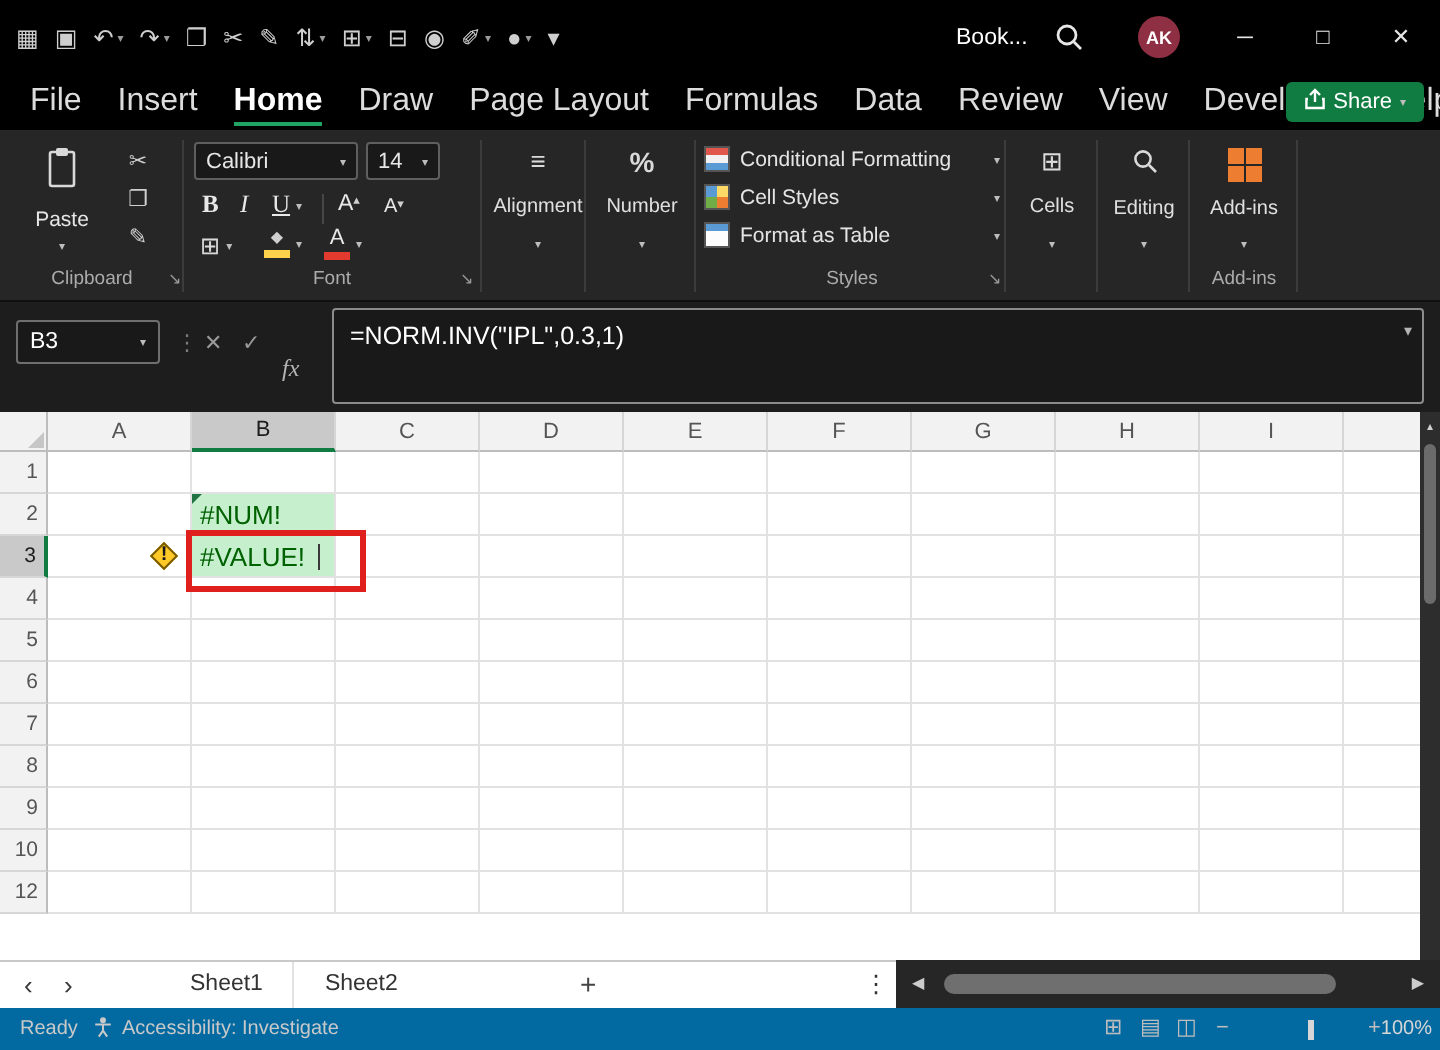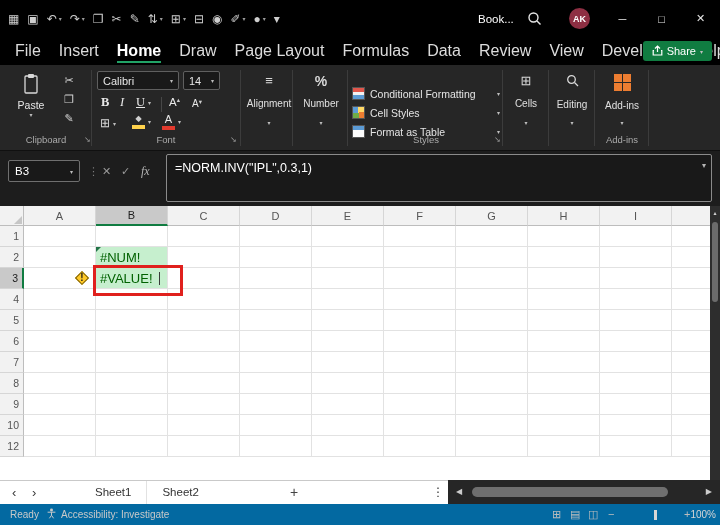--- a/index.html
+++ b/index.html
@@ -27,21 +27,21 @@
   .menu-item.active::after{content:"";position:absolute;left:9px;right:9px;bottom:2px;height:2.5px;background:#21A366;}
   #share-btn{position:absolute;right:8px;top:4px;height:20px;border-radius:3px;color:#fff;
              display:flex;align-items:center;gap:4px;padding:0 9px;font-size:11px;}
   #share-btn .chev{font-size:6px;}
 
   
   #ribbon{position:absolute;left:0;top:65px;width:720px;height:86px;background:#262626;border-bottom:1px solid #101010;}
   .rb-div{position:absolute;top:5px;height:76px;width:1px;background:#3c3c3c;}
   .chev{font-size:6px;color:#bdbdbd;}
   #rb-paste{position:absolute;left:8px;top:4px;width:46px;height:62px;display:flex;flex-direction:column;
-            align-items:center;padding:4px 0;}
+            align-items:center;justify-content:space-between;padding:4px 0;}
   #rb-paste .lbl{font-size:10.5px;color:#e6e6e6;}
   #rb-clipsmall{position:absolute;left:56px;top:6px;width:26px;}
   .rb-sm{height:19px;display:flex;align-items:center;justify-content:center;font-size:11px;color:#cfcfcf;}
   .combo{position:absolute;height:19px;background:#191919;border:1px solid #5f5f5f;border-radius:2px;
          display:flex;align-items:center;justify-content:space-between;padding:0 5px;font-size:11px;color:#e6e6e6;}
   #font-name-combo{left:97px;top:6px;width:82px;}
   #font-size-combo{left:183px;top:6px;width:37px;}
   #btn-bold{position:absolute;left:101px;top:30px;font-weight:bold;font-size:12.5px;color:#e8e8e8;font-family:"Liberation Serif",serif;}
   #btn-italic{position:absolute;left:120px;top:30px;font-style:italic;font-size:12.5px;color:#e8e8e8;font-family:"Liberation Serif",serif;}
   #btn-underline{position:absolute;left:136px;top:30px;display:flex;align-items:center;}
@@ -64,40 +64,40 @@
              justify-content:space-between;padding:5px 0;}
   .rb-bigbtn .icon{font-size:13px;color:#d9d9d9;line-height:14px;}
   .rb-bigbtn .lbl{font-size:10px;color:#e0e0e0;white-space:nowrap;}
   #rb-align{left:246px;width:46px;}
   #rb-number{left:298px;width:46px;}
   #rb-number .icon{font-weight:bold;font-size:14px;}
   #rb-cells{left:506px;width:40px;}
   #rb-editing{left:550px;width:44px;}
   #rb-addins{left:598px;width:48px;}
   .addin-grid{width:17px;height:17px;display:grid;grid-template-columns:8px 8px;grid-template-rows:8px 8px;gap:1px;}
-  #rb-styles{position:absolute;left:352px;top:19px;width:148px;}
+  #rb-styles{position:absolute;left:352px;top:5px;width:148px;}
   .rb-style-row{height:19px;display:flex;align-items:center;gap:5px;}
   .sticon{width:13px;height:13px;flex:none;border:1px solid #555;}
   .cf-icon{background:linear-gradient(180deg,#e2574c 0 34%,#f2f2f2 34% 67%,#5b9bd5 67%);}
   .tbl-icon{background:linear-gradient(180deg,#5b9bd5 0 34%,#fdfdfd 34%);}
   .cs-icon{background:conic-gradient(#ffd966 0 25%,#ed7d31 0 50%,#70ad47 0 75%,#5b9bd5 0);}
   .stlbl{font-size:10.5px;color:#e4e4e4;white-space:nowrap;}
   .stchev{font-size:6px;color:#bdbdbd;margin-left:auto;}
   .grp-lbl{position:absolute;top:69px;font-size:9.5px;color:#ababab;text-align:center;}
   .launcher{position:absolute;top:70px;font-size:8px;color:#9a9a9a;}
 
   
   #fbar{position:absolute;left:0;top:151px;width:720px;height:55px;background:#1d1d1d;}
   #name-box{position:absolute;left:8px;top:9px;width:72px;height:22px;background:#191919;border:1px solid #6f6f6f;
             border-radius:2px;display:flex;align-items:center;justify-content:space-between;padding:0 6px;
             font-size:11.5px;color:#fff;}
   #fb-dots{position:absolute;left:88px;top:9px;height:22px;display:flex;align-items:center;color:#7c7c7c;font-size:11px;}
   #fb-cancel{position:absolute;left:102px;top:9px;height:22px;display:flex;align-items:center;color:#9a9a9a;font-size:11px;}
   #fb-enter{position:absolute;left:121px;top:9px;height:22px;display:flex;align-items:center;color:#9a9a9a;font-size:11px;}
-  #fb-fx{position:absolute;left:141px;top:9px;height:22px;display:flex;align-items:center;color:#b5b5b5;
+  #fb-fx{position:absolute;left:141px;top:22px;height:22px;display:flex;align-items:center;color:#b5b5b5;
          font-size:12px;font-style:italic;font-family:"Liberation Serif",serif;}
   #formula-box{position:absolute;left:166px;top:3px;width:546px;height:48px;background:#191919;
                border:1px solid #8b8b8b;border-radius:2px;padding:3px 8px;font-size:12.5px;color:#fff;line-height:20px;}
   #fb-expand{position:absolute;right:14px;top:10px;font-size:8px;color:#b5b5b5;}
 
   
   #grid{position:absolute;left:0;top:206px;width:710px;height:274px;background:#fff;overflow:hidden;}
   .g-hdr{display:flex;height:20px;}
   .g-corner{width:24px;height:20px;background:#f2f2f2;border-right:1px solid #bdbdbd;border-bottom:1px solid #bdbdbd;position:relative;flex:none;}
   .g-corner::after{content:"";position:absolute;right:1px;bottom:1px;border-left:8px solid transparent;border-bottom:8px solid #c6c6c6;}

